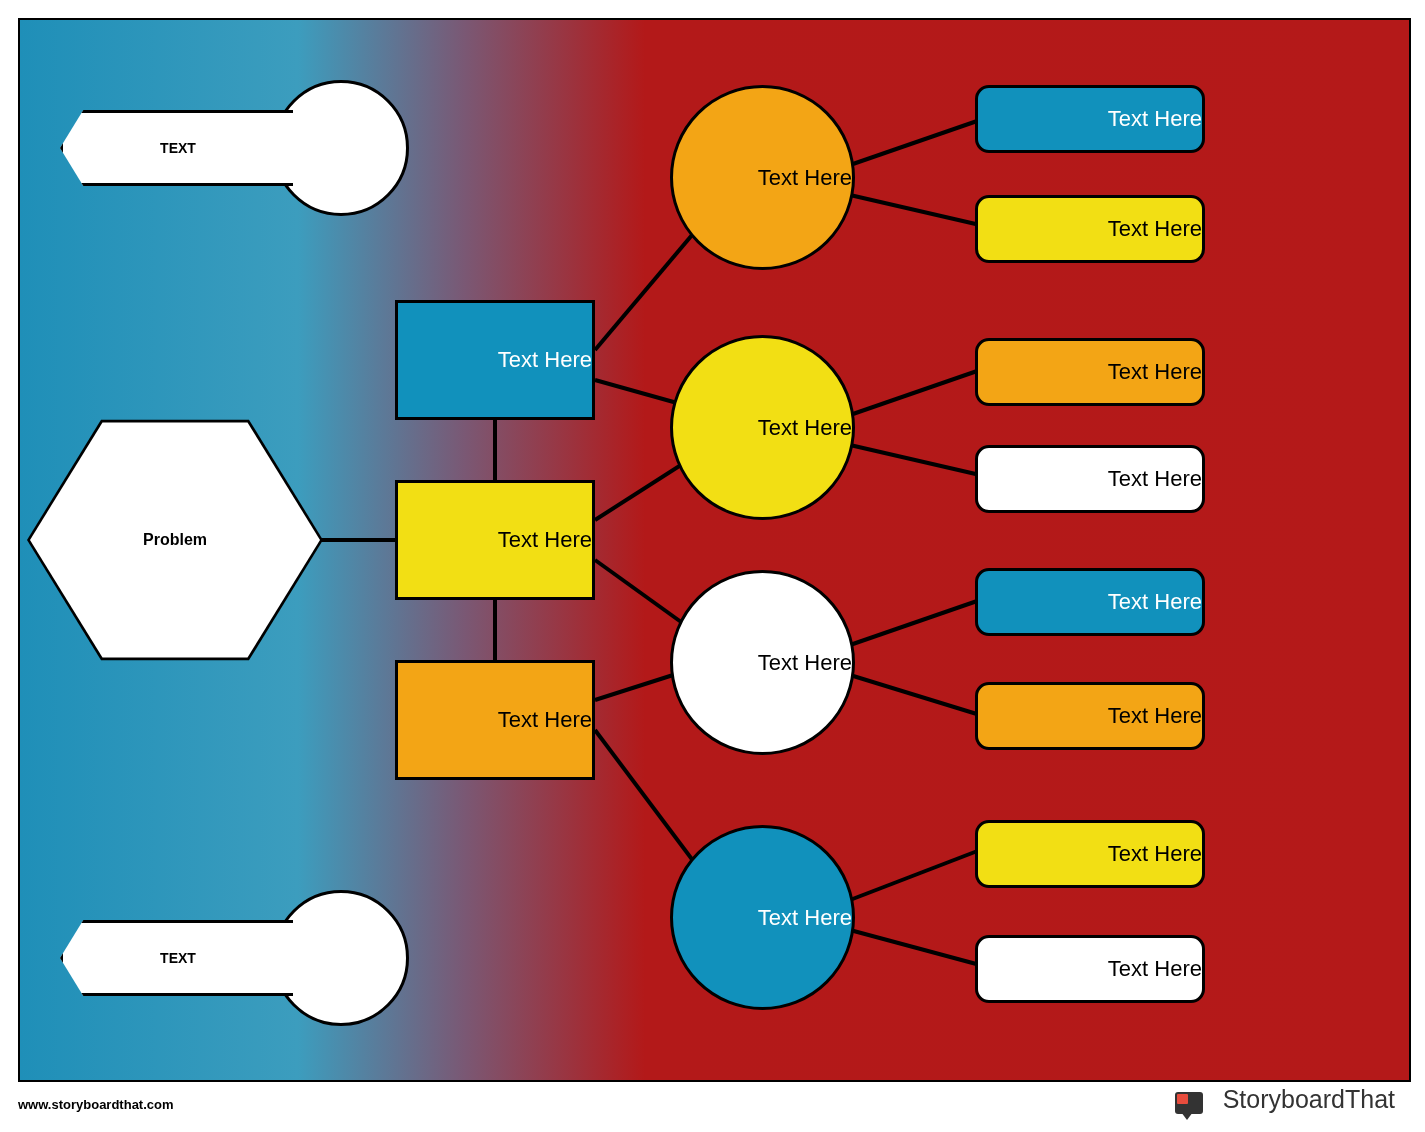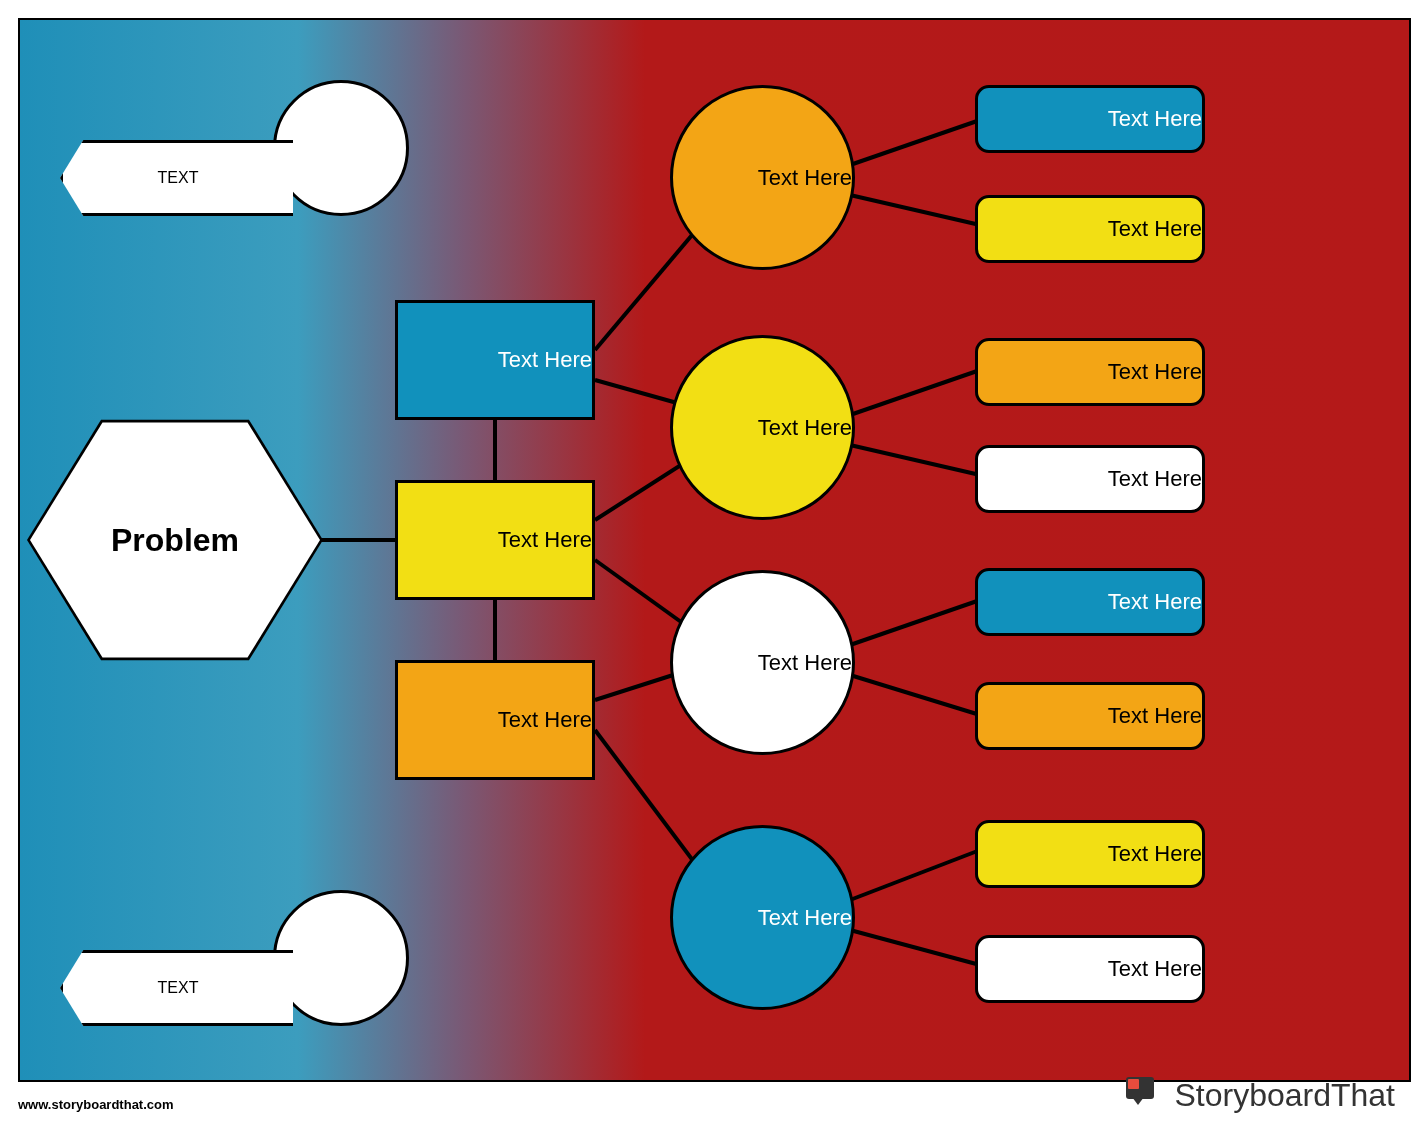--- a/index.html
+++ b/index.html
@@ -10,32 +10,32 @@
   svg{position:absolute;left:0;top:0}
   .shape{position:absolute;display:flex;align-items:center;justify-content:flex-end;
     font-weight:400;color:#000;box-sizing:border-box}
   .rect{border:3px solid #000}
   .circle{border:3px solid #000;border-radius:50%}
   .pill{border:3px solid #000;border-radius:14px}
   .white{background:#fff}
   .blue{background:#1191bc;color:#fff}
   .yellow{background:#f2df14}
   .orange{background:#f3a515}
-  .hex{position:absolute;width:290px;height:250px;display:flex;align-items:center;justify-content:center;font-weight:900;font-size:32px}
+  .hex{position:absolute;width:290px;height:250px;display:flex;align-items:center;justify-content:center;font-weight:900;font-size:16px}
   .hex-shape{position:absolute;width:100%;height:100%;background:#fff;
     clip-path:polygon(25% 3%,75% 3%,100% 50%,75% 97%,25% 97%,0% 50%)}
   .hex-border{position:absolute;width:calc(100% + 6px);height:calc(100% + 6px);left:-3px;top:-3px;background:#000;
     clip-path:polygon(25% 3%,75% 3%,100% 50%,75% 97%,25% 97%,0% 50%)}
-  .banner{position:absolute;display:flex;align-items:flex-end;font-weight:400;font-size:16px}
+  .banner{position:absolute;display:flex;align-items:center;font-weight:700;font-size:14px}
   .banner .tail{width:230px;height:70px;background:#fff;border:3px solid #000;border-right:none;
     display:flex;align-items:center;justify-content:center;
     clip-path:polygon(10% 0,100% 0,100% 100%,10% 100%,0 50%)}
   .banner .bulb{width:130px;height:130px;background:#fff;border:3px solid #000;border-radius:50%;margin-left:-20px}
   .footer{position:absolute;left:18px;bottom:20px;font-size:13px;font-weight:700}
-  .logo{position:absolute;right:30px;bottom:18px;font-size:32px;font-weight:400;color:#333;display:flex;align-items:flex-start;gap:20px}
+  .logo{position:absolute;right:30px;bottom:18px;font-size:25px;font-weight:400;color:#333;display:flex;align-items:flex-end;gap:20px}
   .logo-icon{width:28px;height:22px;background:#333;border-radius:3px;position:relative}
   .logo-icon::after{content:"";position:absolute;bottom:-6px;left:6px;width:0;height:0;
     border-left:6px solid transparent;border-right:6px solid transparent;border-top:8px solid #333}
   .logo-icon::before{content:"";position:absolute;left:2px;top:2px;width:11px;height:10px;background:#e84c3d;border-radius:1px}
 </style>
 </head>
 <body>
 
 <div class="frame">
   <div class="canvas">

